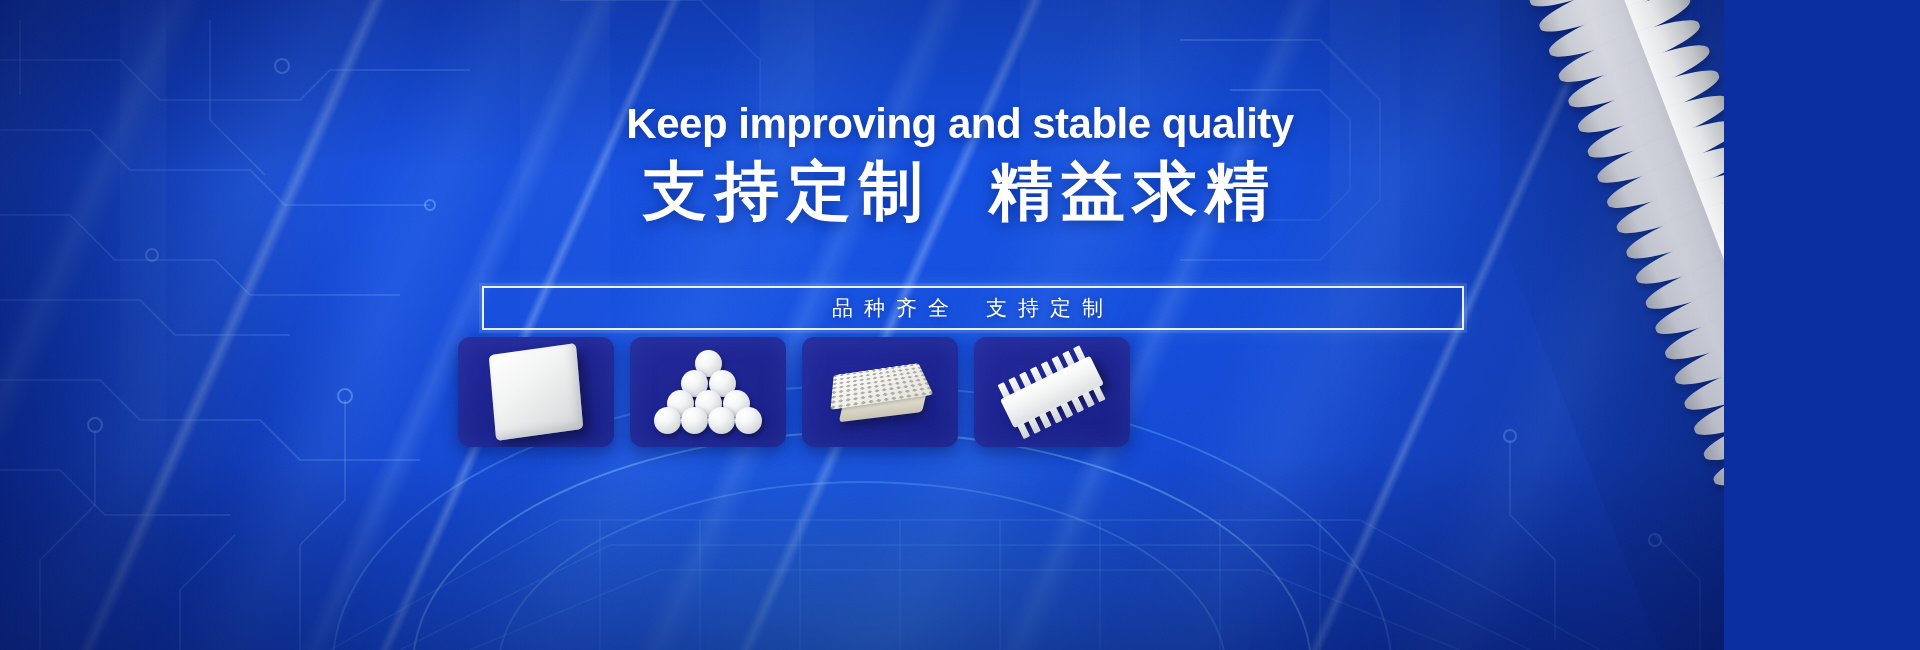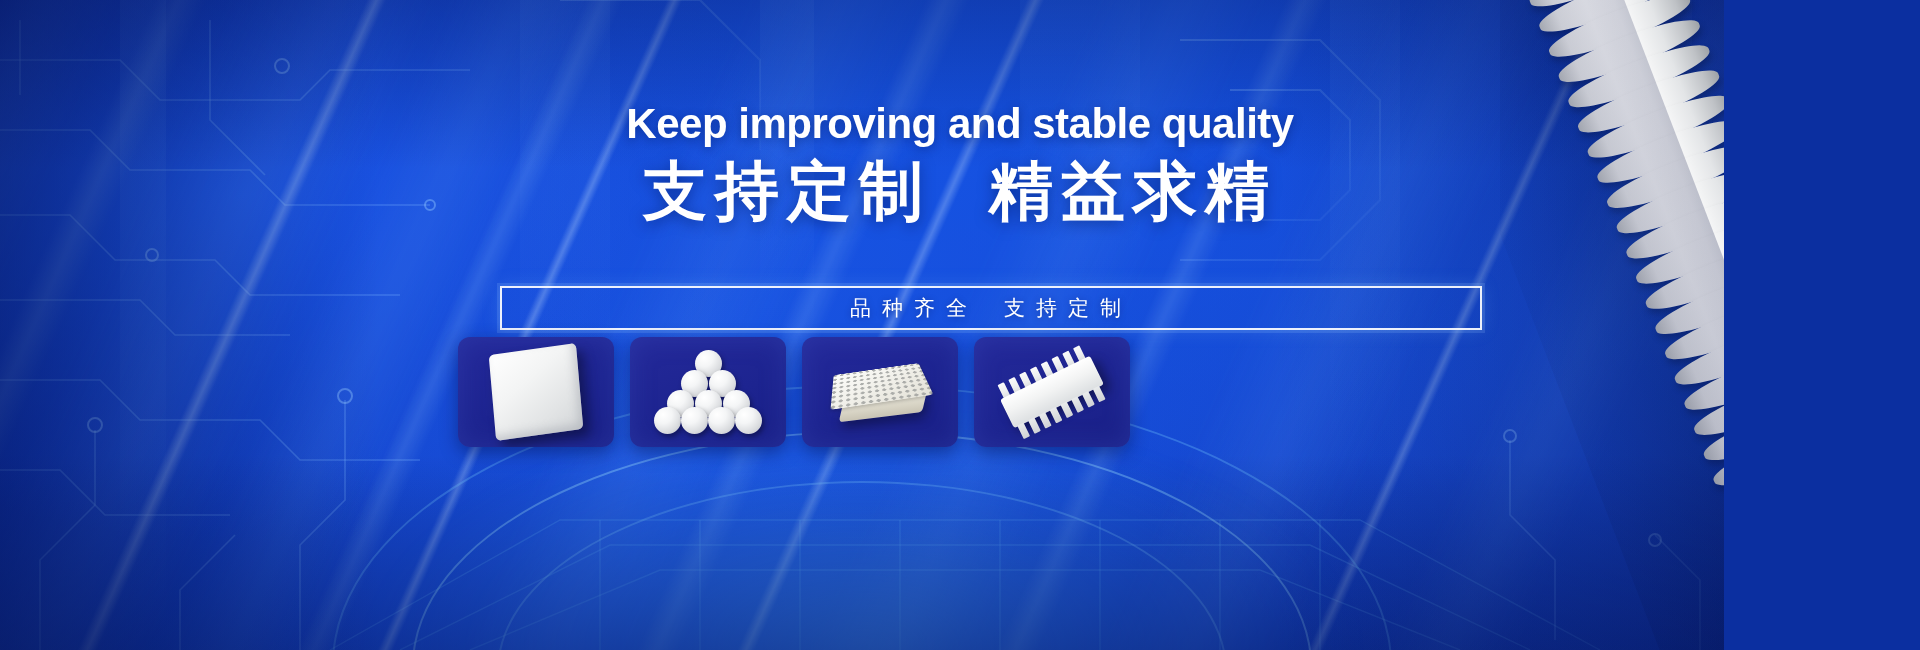--- a/index.html
+++ b/index.html
@@ -69,21 +69,21 @@
     position:absolute;left:0;right:0;top:148px;text-align:center;
     color:#ffffff;font-size:64px;font-weight:700;letter-spacing:8px;white-space:nowrap;
     text-shadow:0 3px 14px rgba(0,22,88,.5);
   }
   .cn-main .gap{display:inline-block;width:58px;}
 
   .tagbox{
     position:absolute;left:482px;top:286px;width:982px;height:44px;
     border:2px solid rgba(255,255,255,.92);
     box-shadow:0 0 0 3px rgba(160,205,255,.16), 0 0 18px rgba(120,190,255,.22);
-    display:flex;align-items:center;justify-content:center;margin-left:18px;
+    display:flex;align-items:center;justify-content:center;
   }
   .tagbox .tl{
     color:#ffffff;font-size:21px;font-weight:500;letter-spacing:11px;white-space:nowrap;
     text-shadow:0 1px 6px rgba(0,20,80,.4);
   }
   .tagbox .tl .sp{display:inline-block;width:26px;}
 
   
   .cards{position:absolute;left:458px;top:337px;width:1010px;height:110px;display:flex;gap:0;}
   .card{

